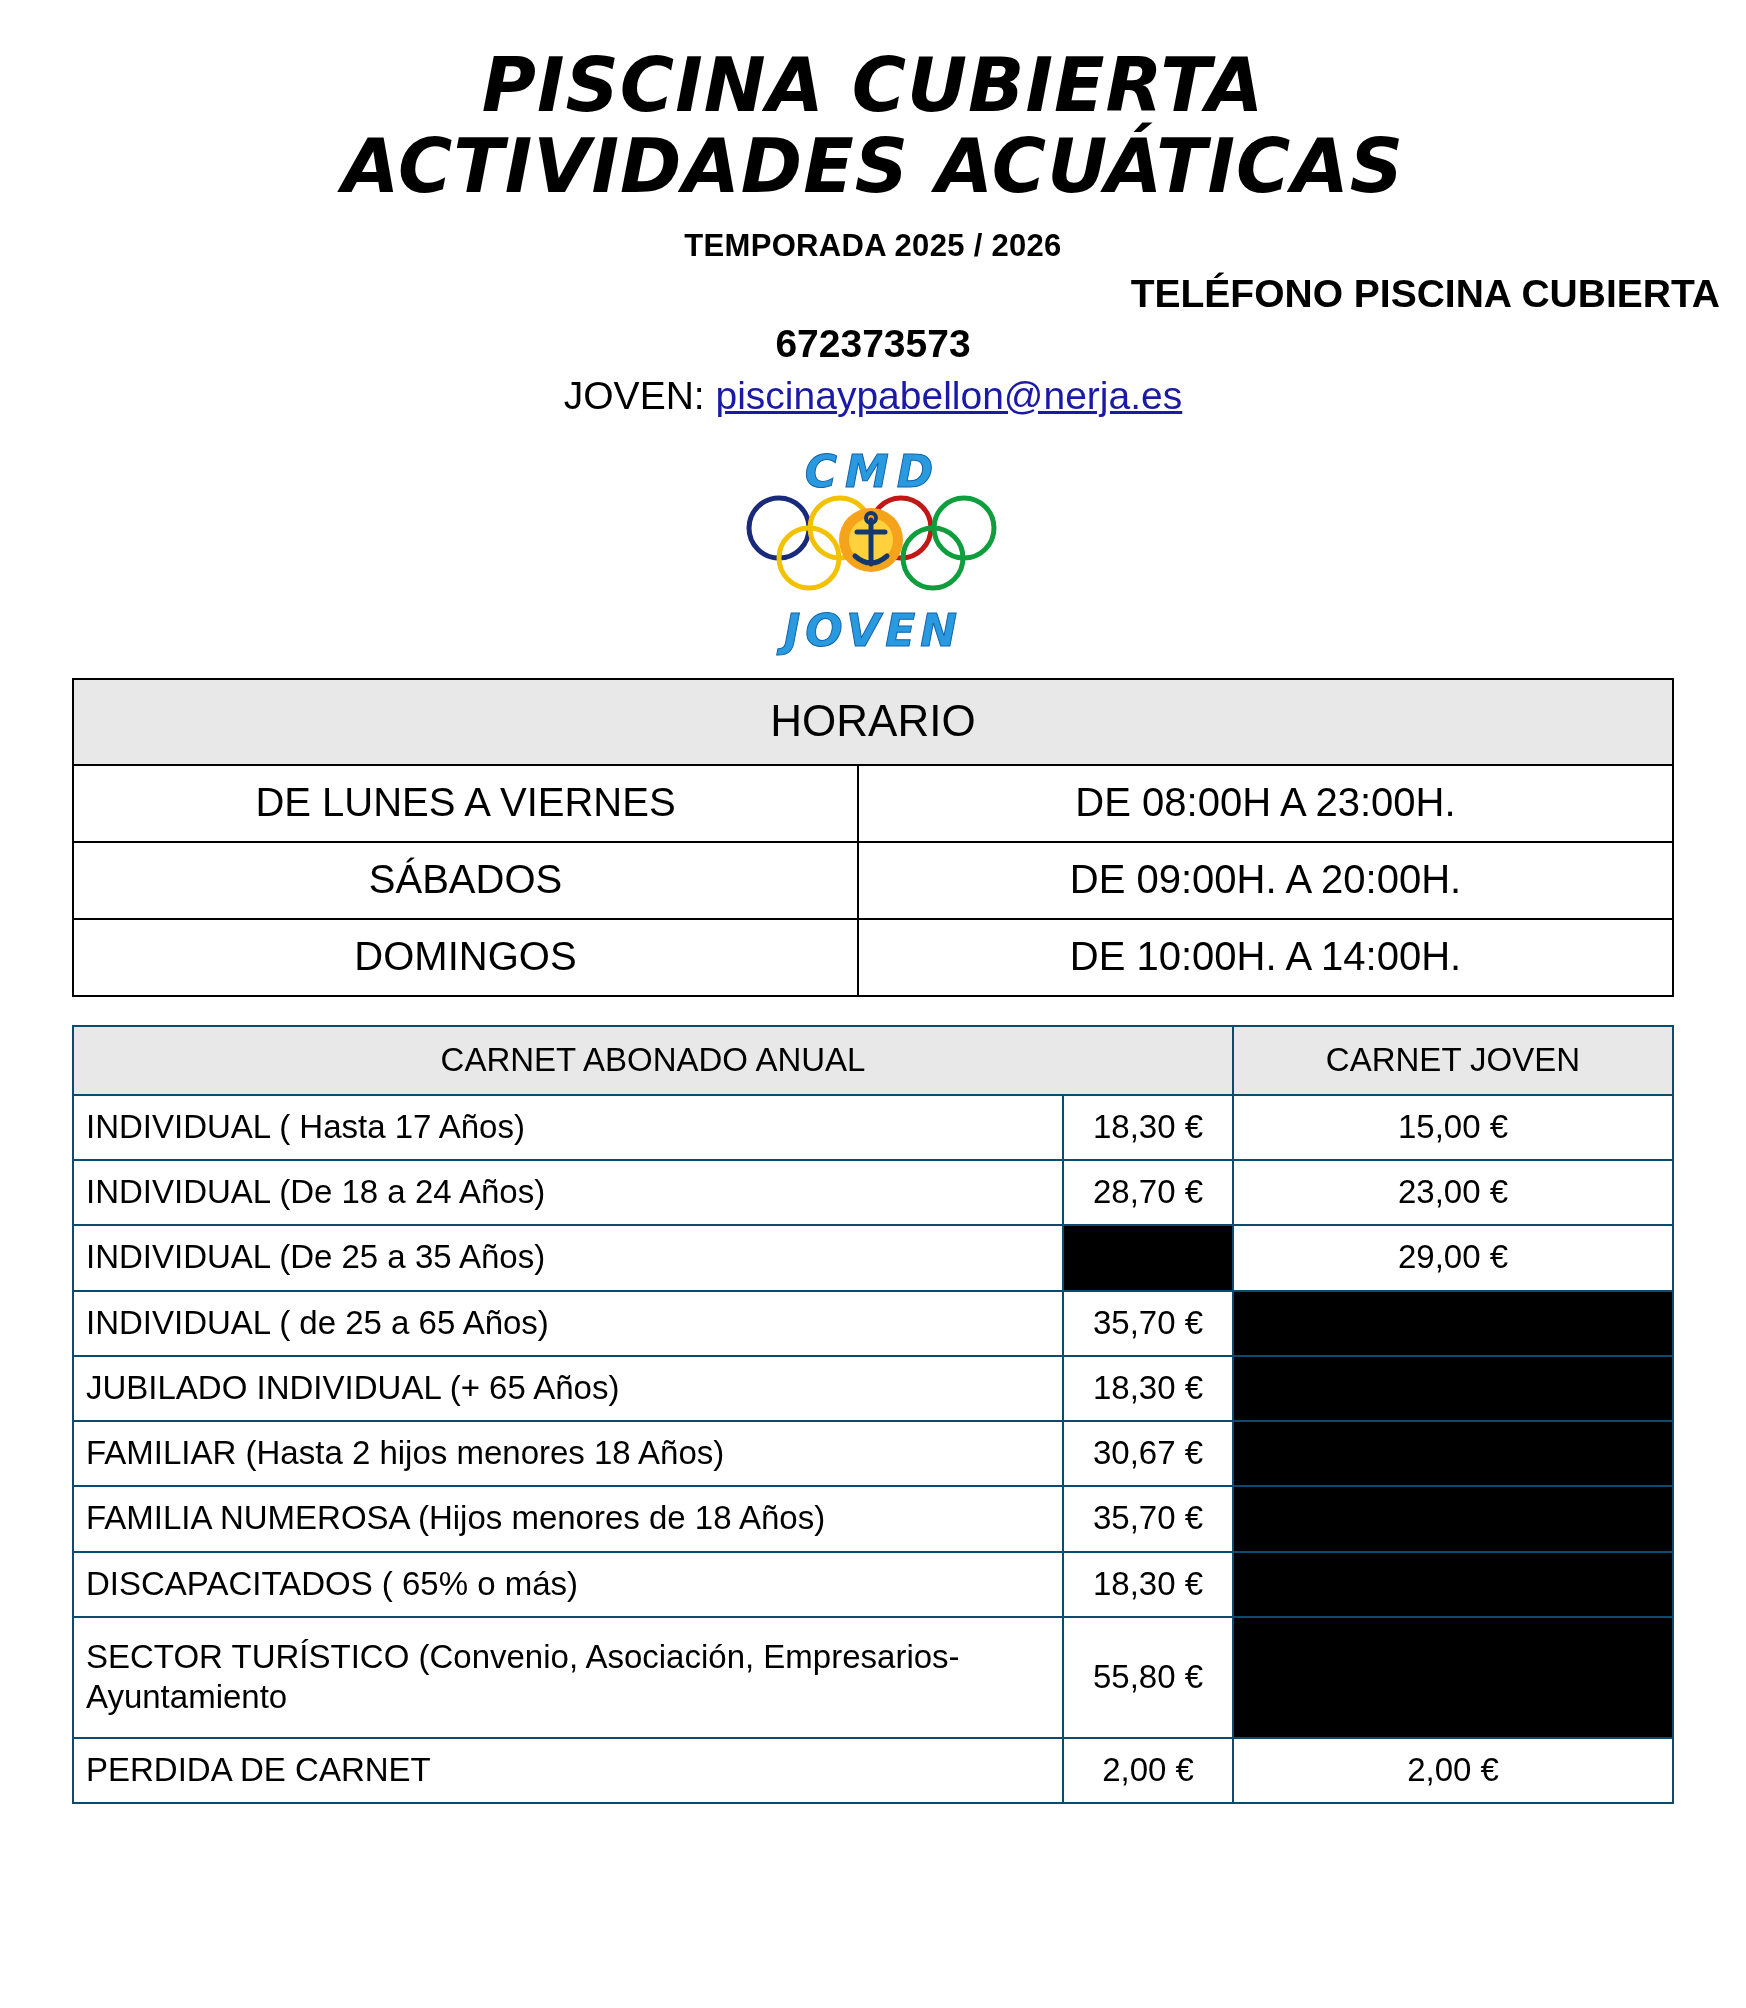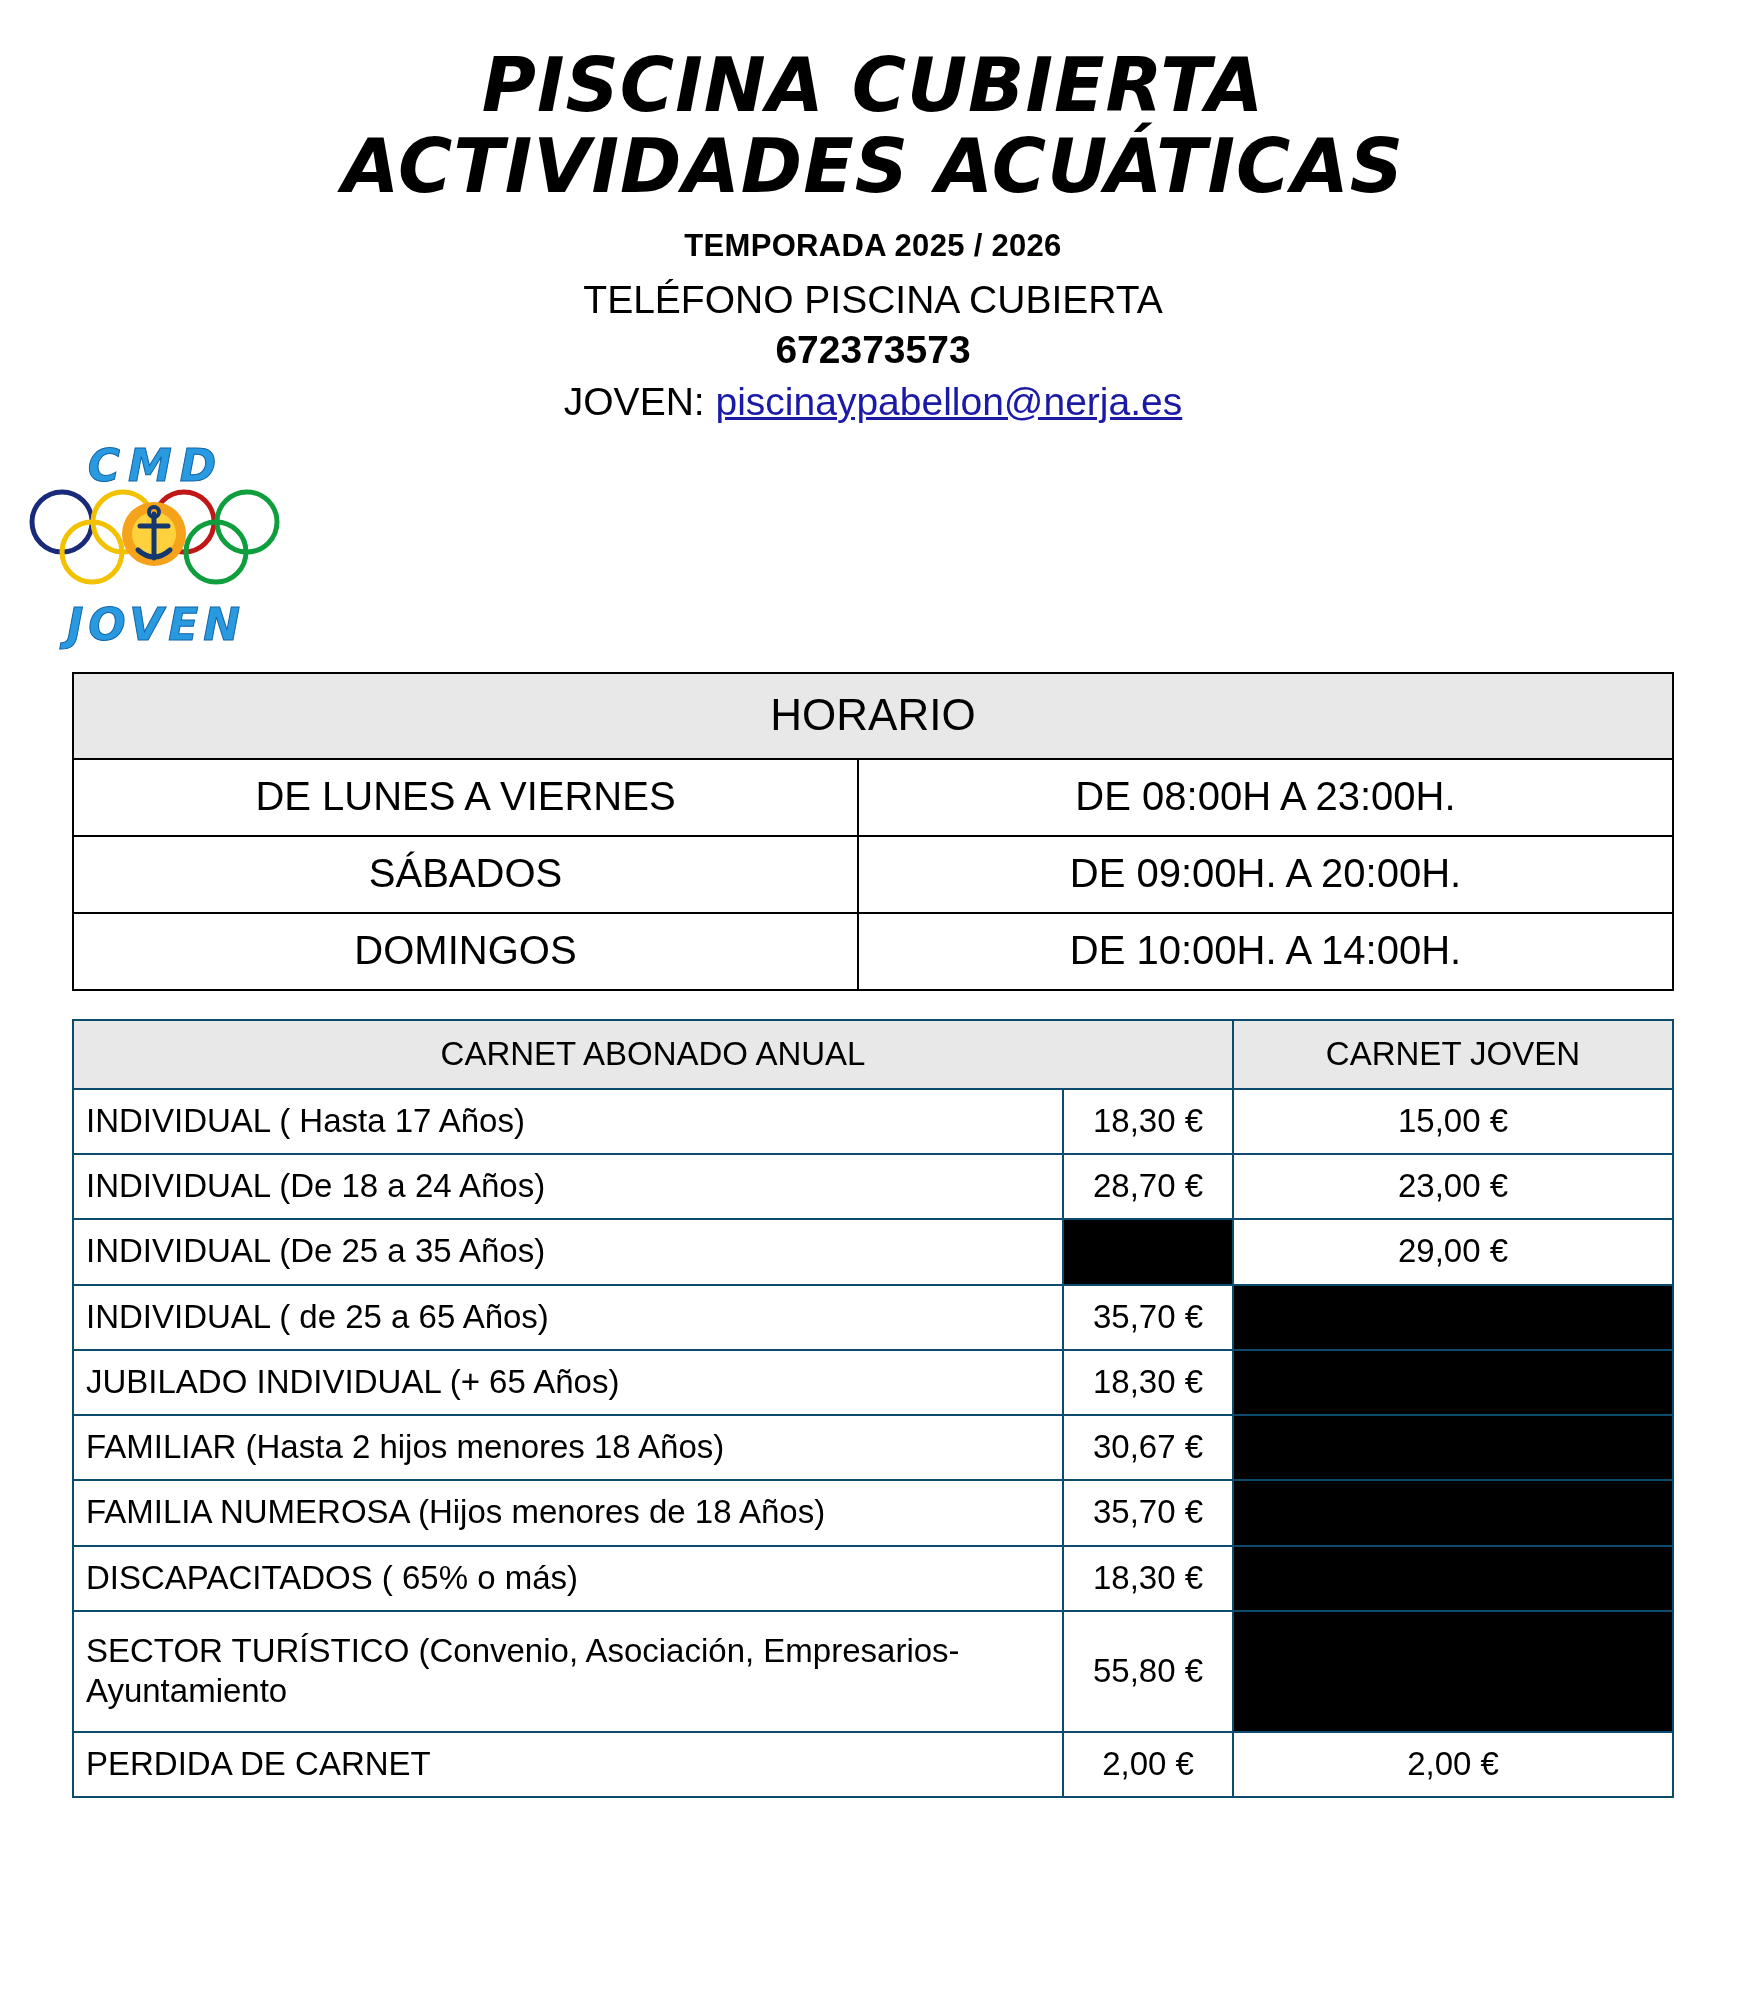--- a/index.html
+++ b/index.html
@@ -48,41 +48,43 @@
     white-space: nowrap;
   }
   .season {
     font-size: 31px;
     font-weight: bold;
     margin-top: 20px;
     letter-spacing: 0.3px;
   }
   .phone-label {
     font-size: 39px;
-    font-weight: normal;
-    margin-top: 14px;
+    font-weight: bold;
+    margin-top: 8px;
+    text-align: right;
   }
   .phone-number {
     font-size: 39px;
     font-weight: bold;
     margin-top: 6px;
   }
   .email-row {
     font-size: 39px;
     margin-top: 8px;
   }
   .email-link {
     color: #1a1aa6;
     text-decoration: underline;
   }
 
   
   .logo-wrap {
     display: flex;
-    margin-top: 16px;
+    justify-content: center;
+    margin-top: 28px;
     margin-bottom: 10px;
   }
   .logo {
     position: relative;
     width: 260px;
     height: 210px;
   }
   .logo-cmd {
     position: absolute;
     top: 0;

